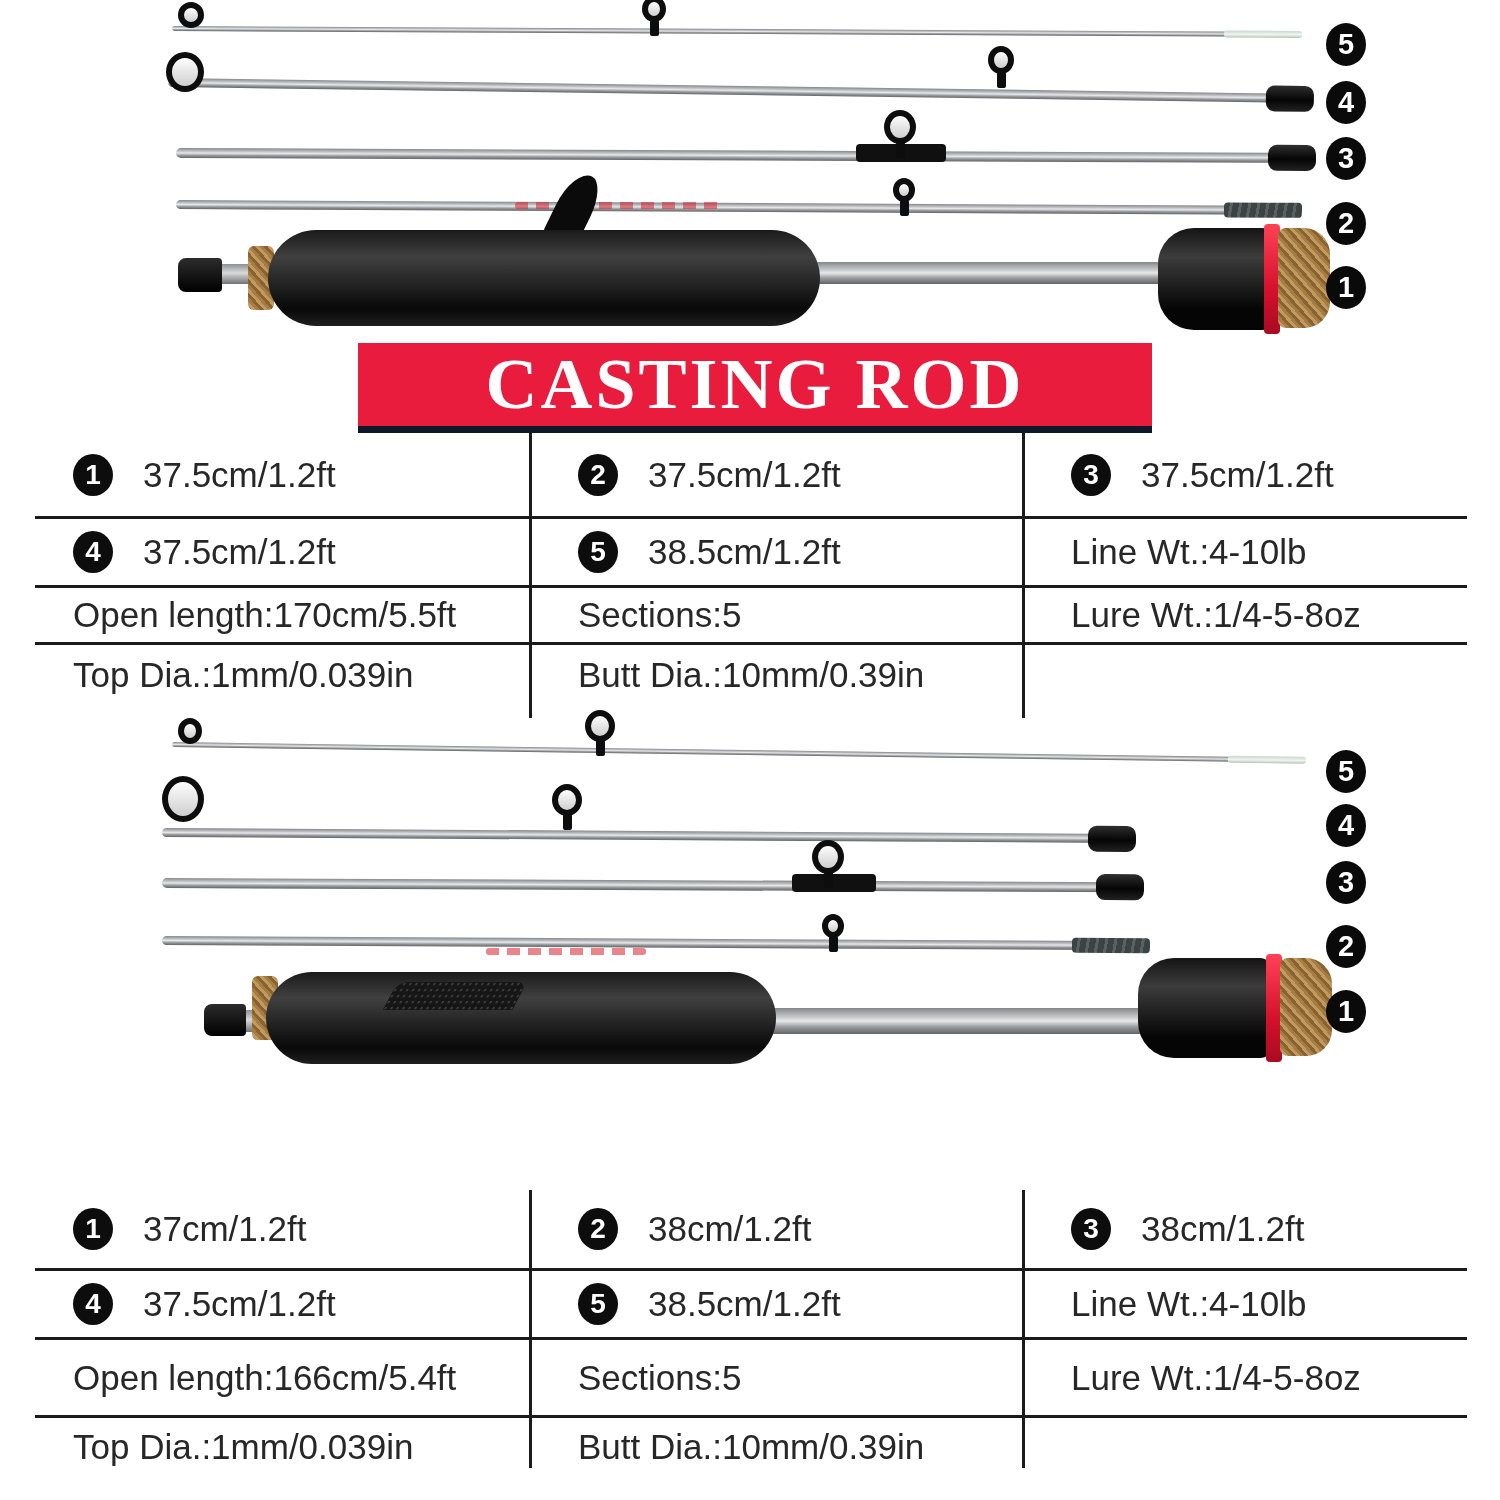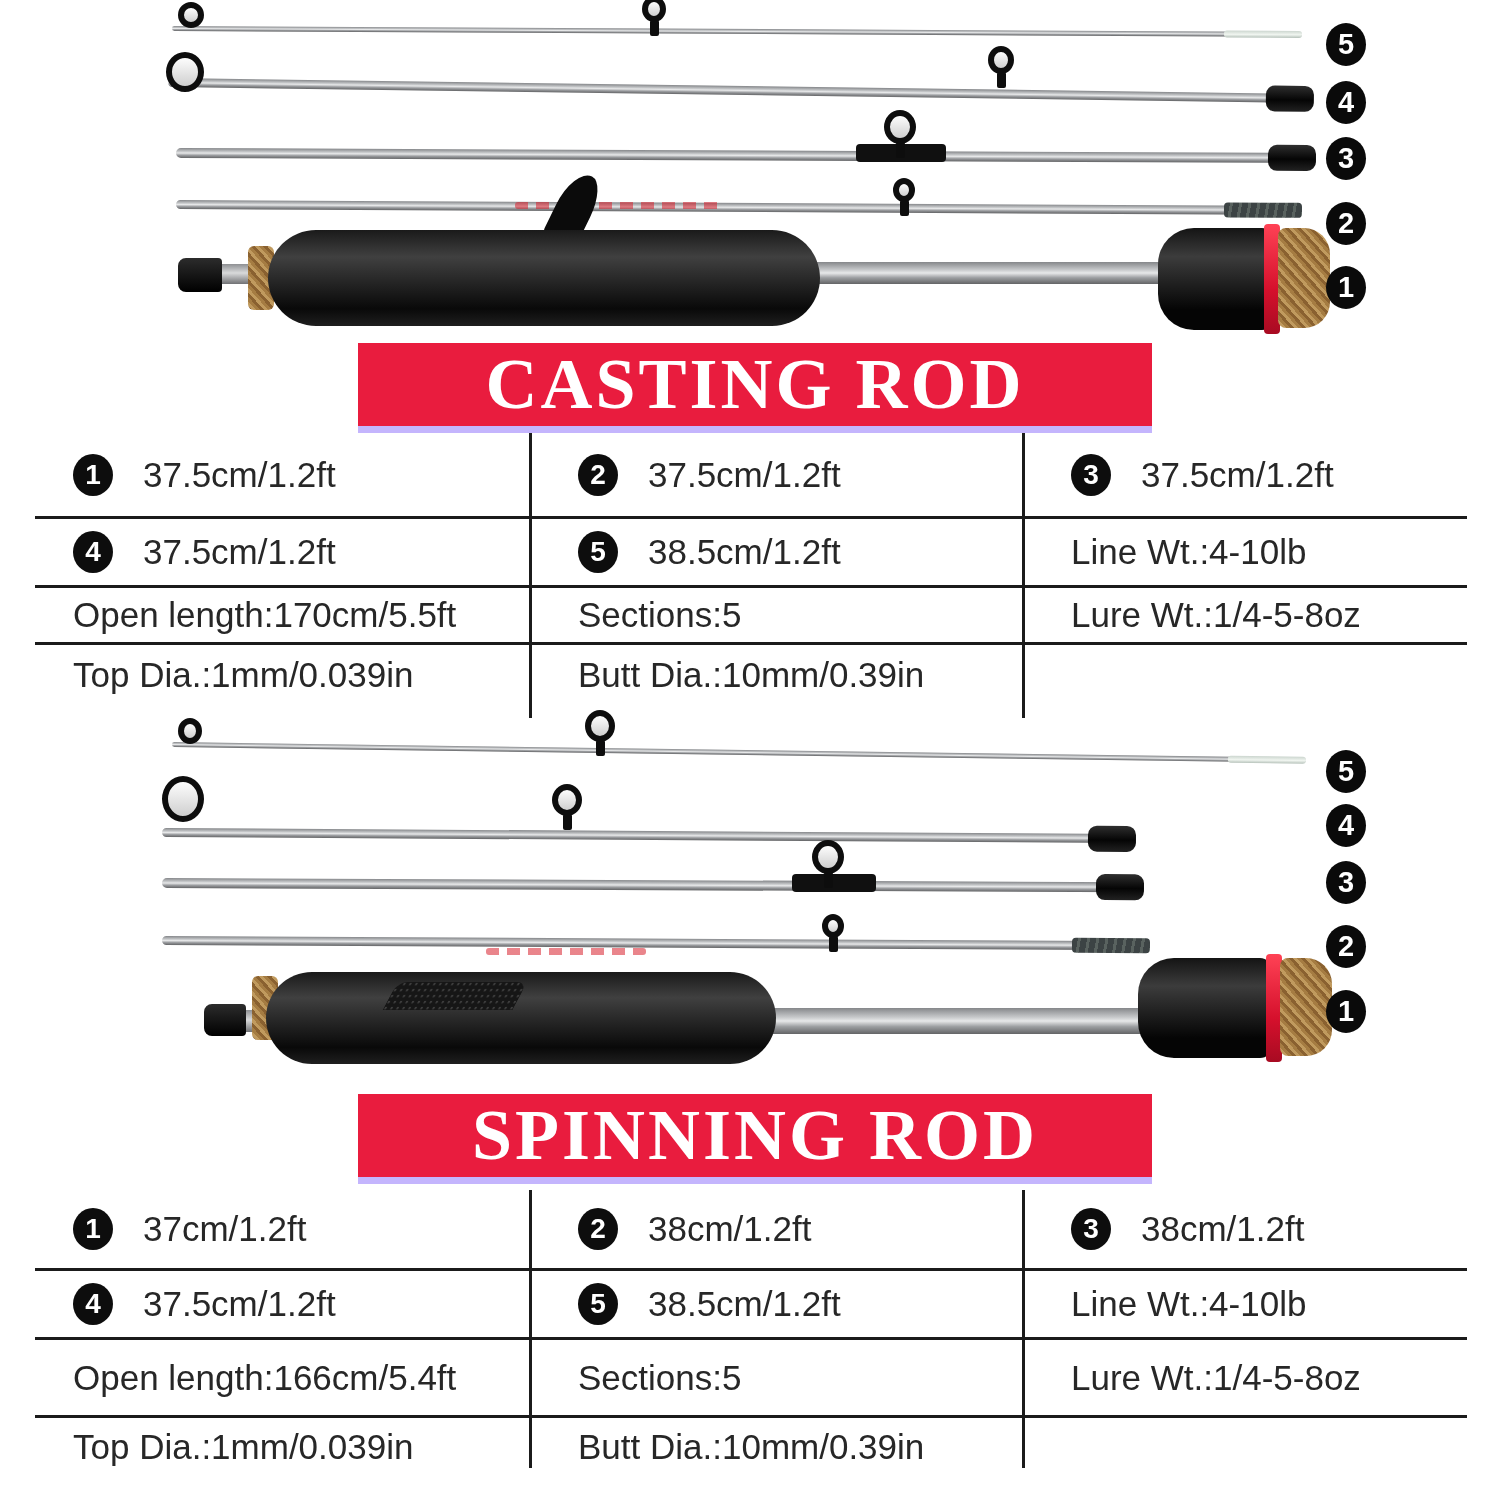--- a/index.html
+++ b/index.html
@@ -34,21 +34,21 @@
   .hood{position:absolute;background-color:#161616;
         background-image:radial-gradient(circle at 2px 2px,#3d3d3d 1px,transparent 1.6px);
         background-size:6px 6px;transform:skewX(-28deg);border-radius:10px 10px 0 0;}
   .redprint{position:absolute;height:7px;border-radius:3px;
         background:repeating-linear-gradient(90deg,rgba(216,32,44,.55) 0 13px,rgba(216,32,44,0) 13px 21px);}
   .fbadge{position:absolute;left:1326px;width:40px;height:43px;background:#0a0a0a;border-radius:50%;
           color:#fff;display:flex;align-items:center;justify-content:center;font-weight:700;font-size:29px;}
 
   
   .banner{position:absolute;left:358px;width:794px;height:90px;box-sizing:border-box;
-          background:#e91c3e;border-bottom:7px solid #c4b5fd;
+          background:#e91c3e;border-bottom:7px solid #0f172a;
           display:flex;align-items:center;justify-content:center;
           color:#ffffff;font-family:"Liberation Serif",serif;font-weight:700;
           font-size:72px;letter-spacing:3px;white-space:nowrap;}
 
   
   .spec-table{position:absolute;left:35px;width:1432px;color:#272727;font-size:35px;}
   .vline{position:absolute;top:0;height:100%;width:3px;background:#1b1b1b;}
   .spec-row{display:flex;box-sizing:border-box;}
   .sep{border-top:3px solid #1b1b1b;}
   .cell{display:flex;align-items:center;box-sizing:border-box;height:100%;}
@@ -232,23 +232,20 @@
     <div class="redring" style="left:1266px;top:234px;width:16px;height:108px;"></div>
     <div class="corkcap" style="left:1280px;top:238px;width:52px;height:98px;"></div>
 
     <div class="fbadge" style="top:30px;">5</div>
     <div class="fbadge" style="top:84px;">4</div>
     <div class="fbadge" style="top:141px;">3</div>
     <div class="fbadge" style="top:205px;">2</div>
     <div class="fbadge" style="top:270px;">1</div>
   </section>
 
-  <div class="banner" style="top:1094px;">
-    <span>SPINNING ROD</span>
-  </div>
 
   <div class="spec-table" style="top:1190px;height:278px;">
     <div class="vline" style="left:494px;"></div>
     <div class="vline" style="left:987px;"></div>
 
     <div class="spec-row" style="height:78px;">
       <div class="cell c1">
         <span class="tbadge">1</span>
         <span class="cell-text">37cm/1.2ft</span>
         </div>

